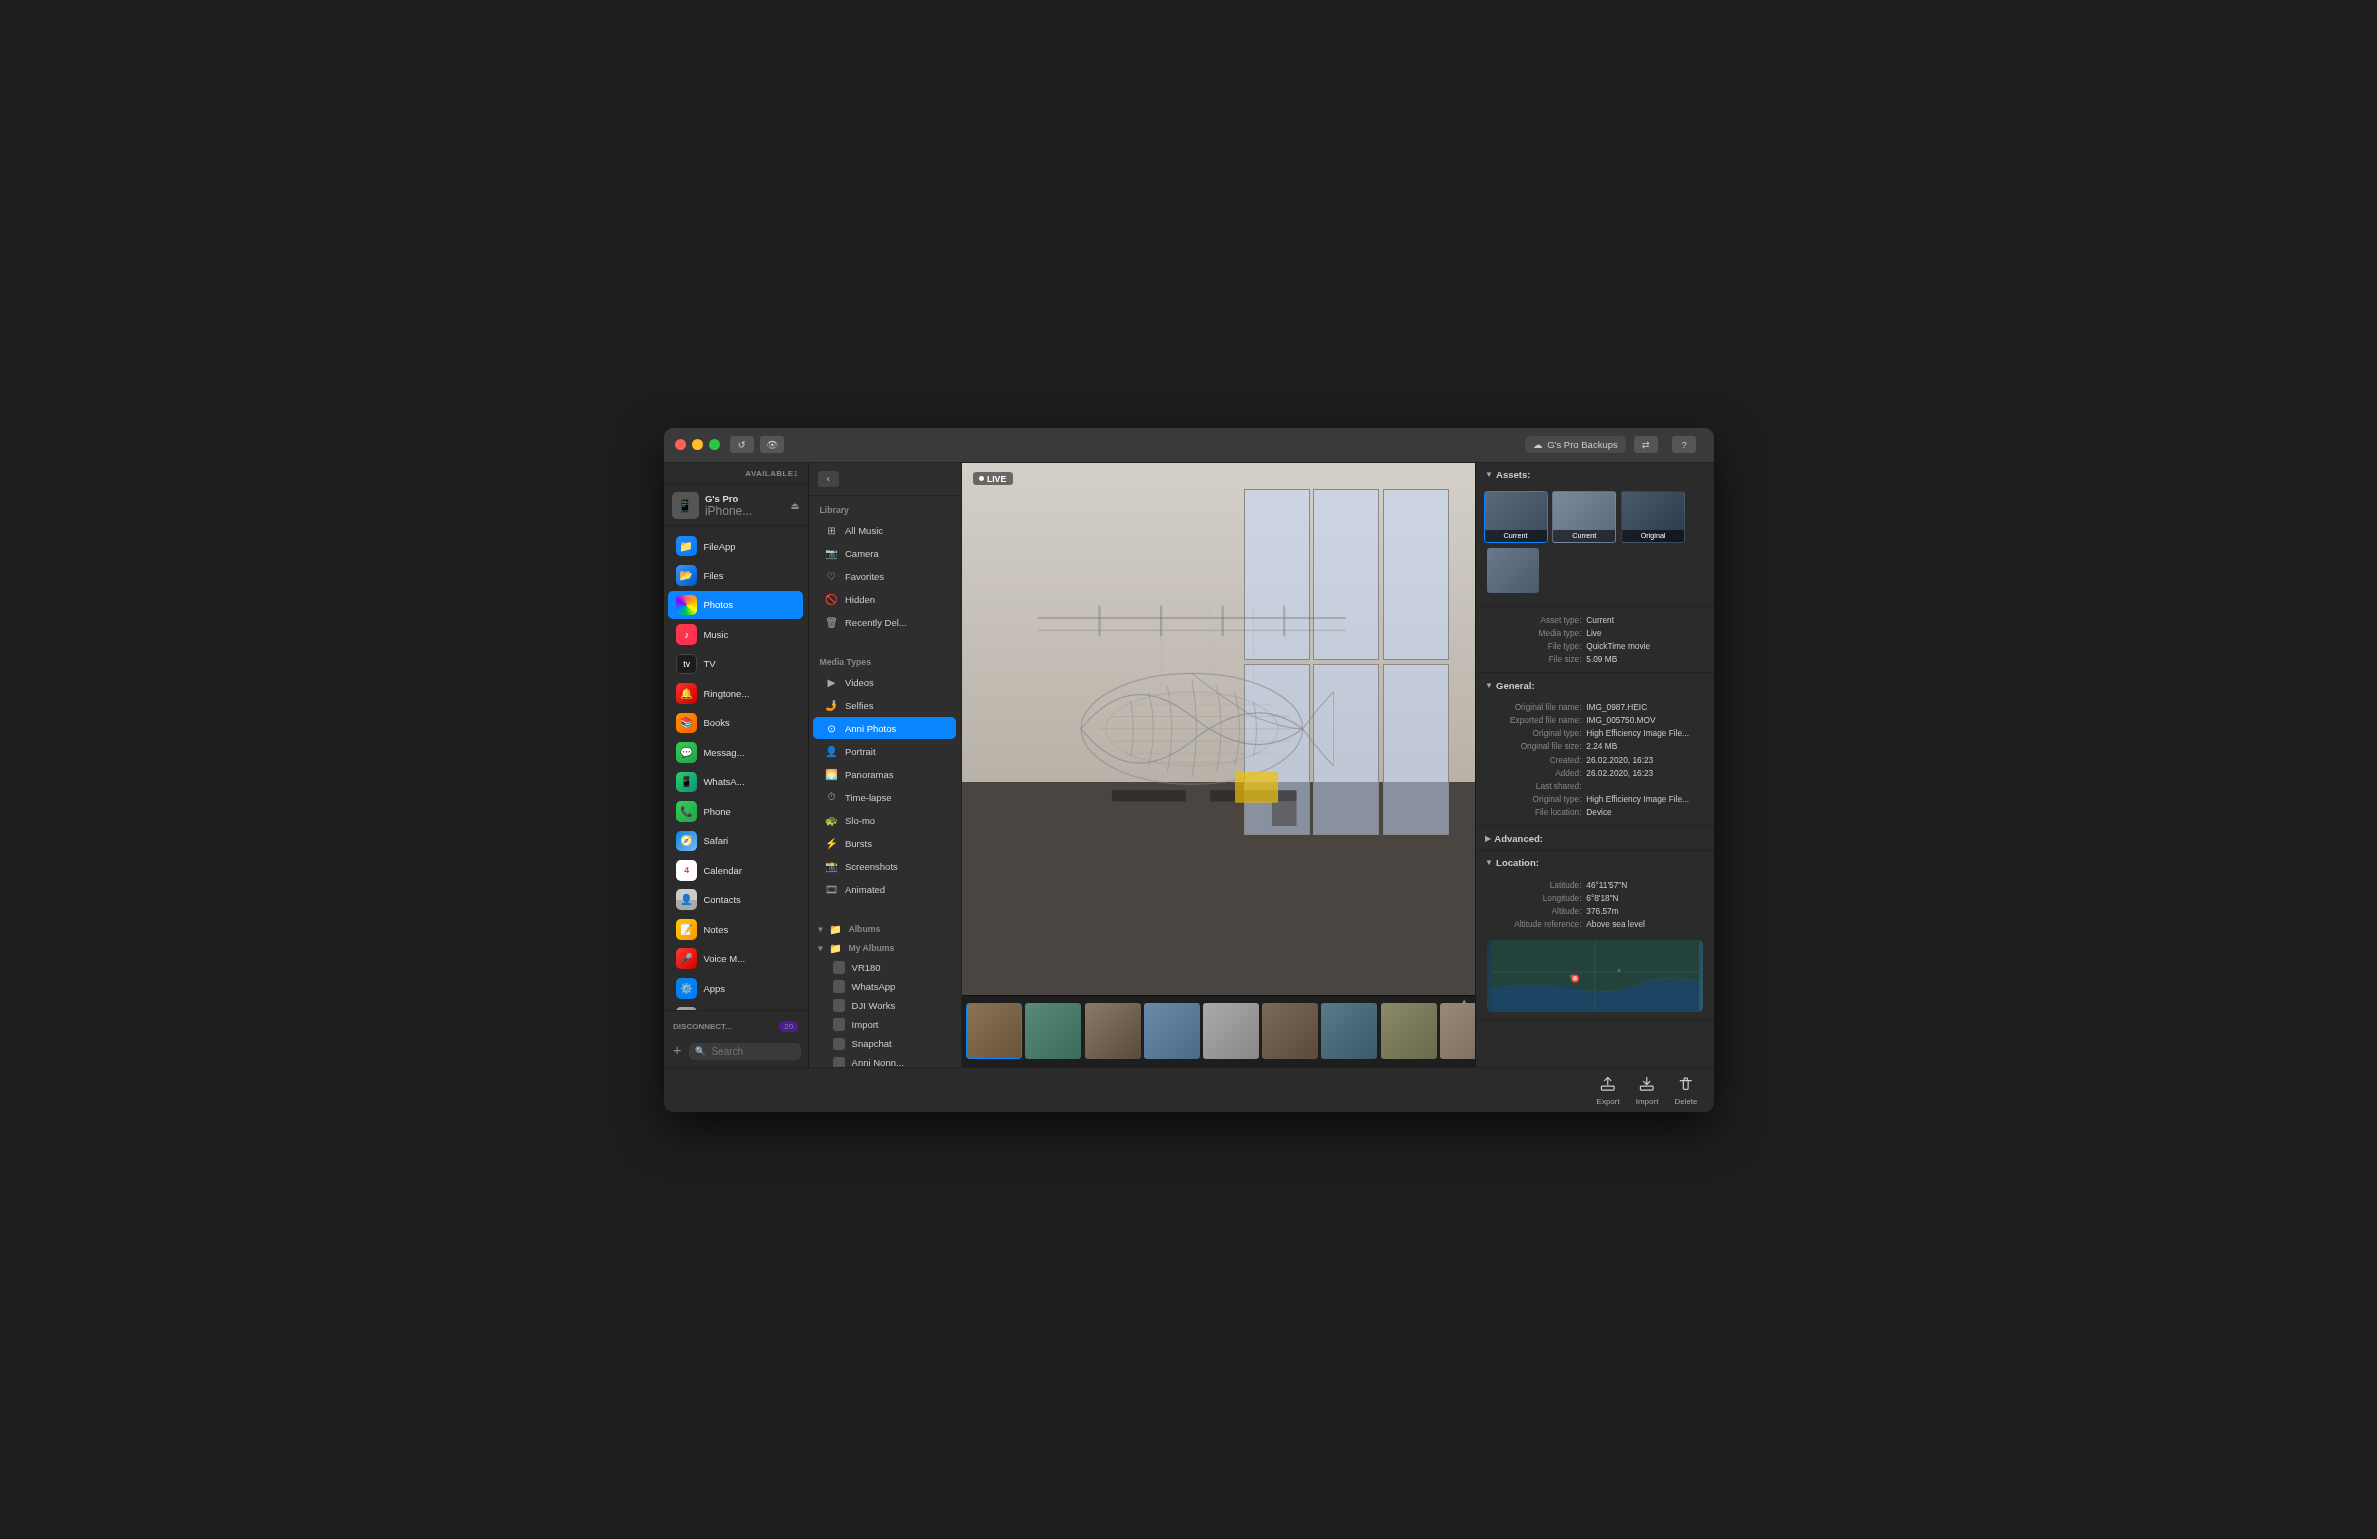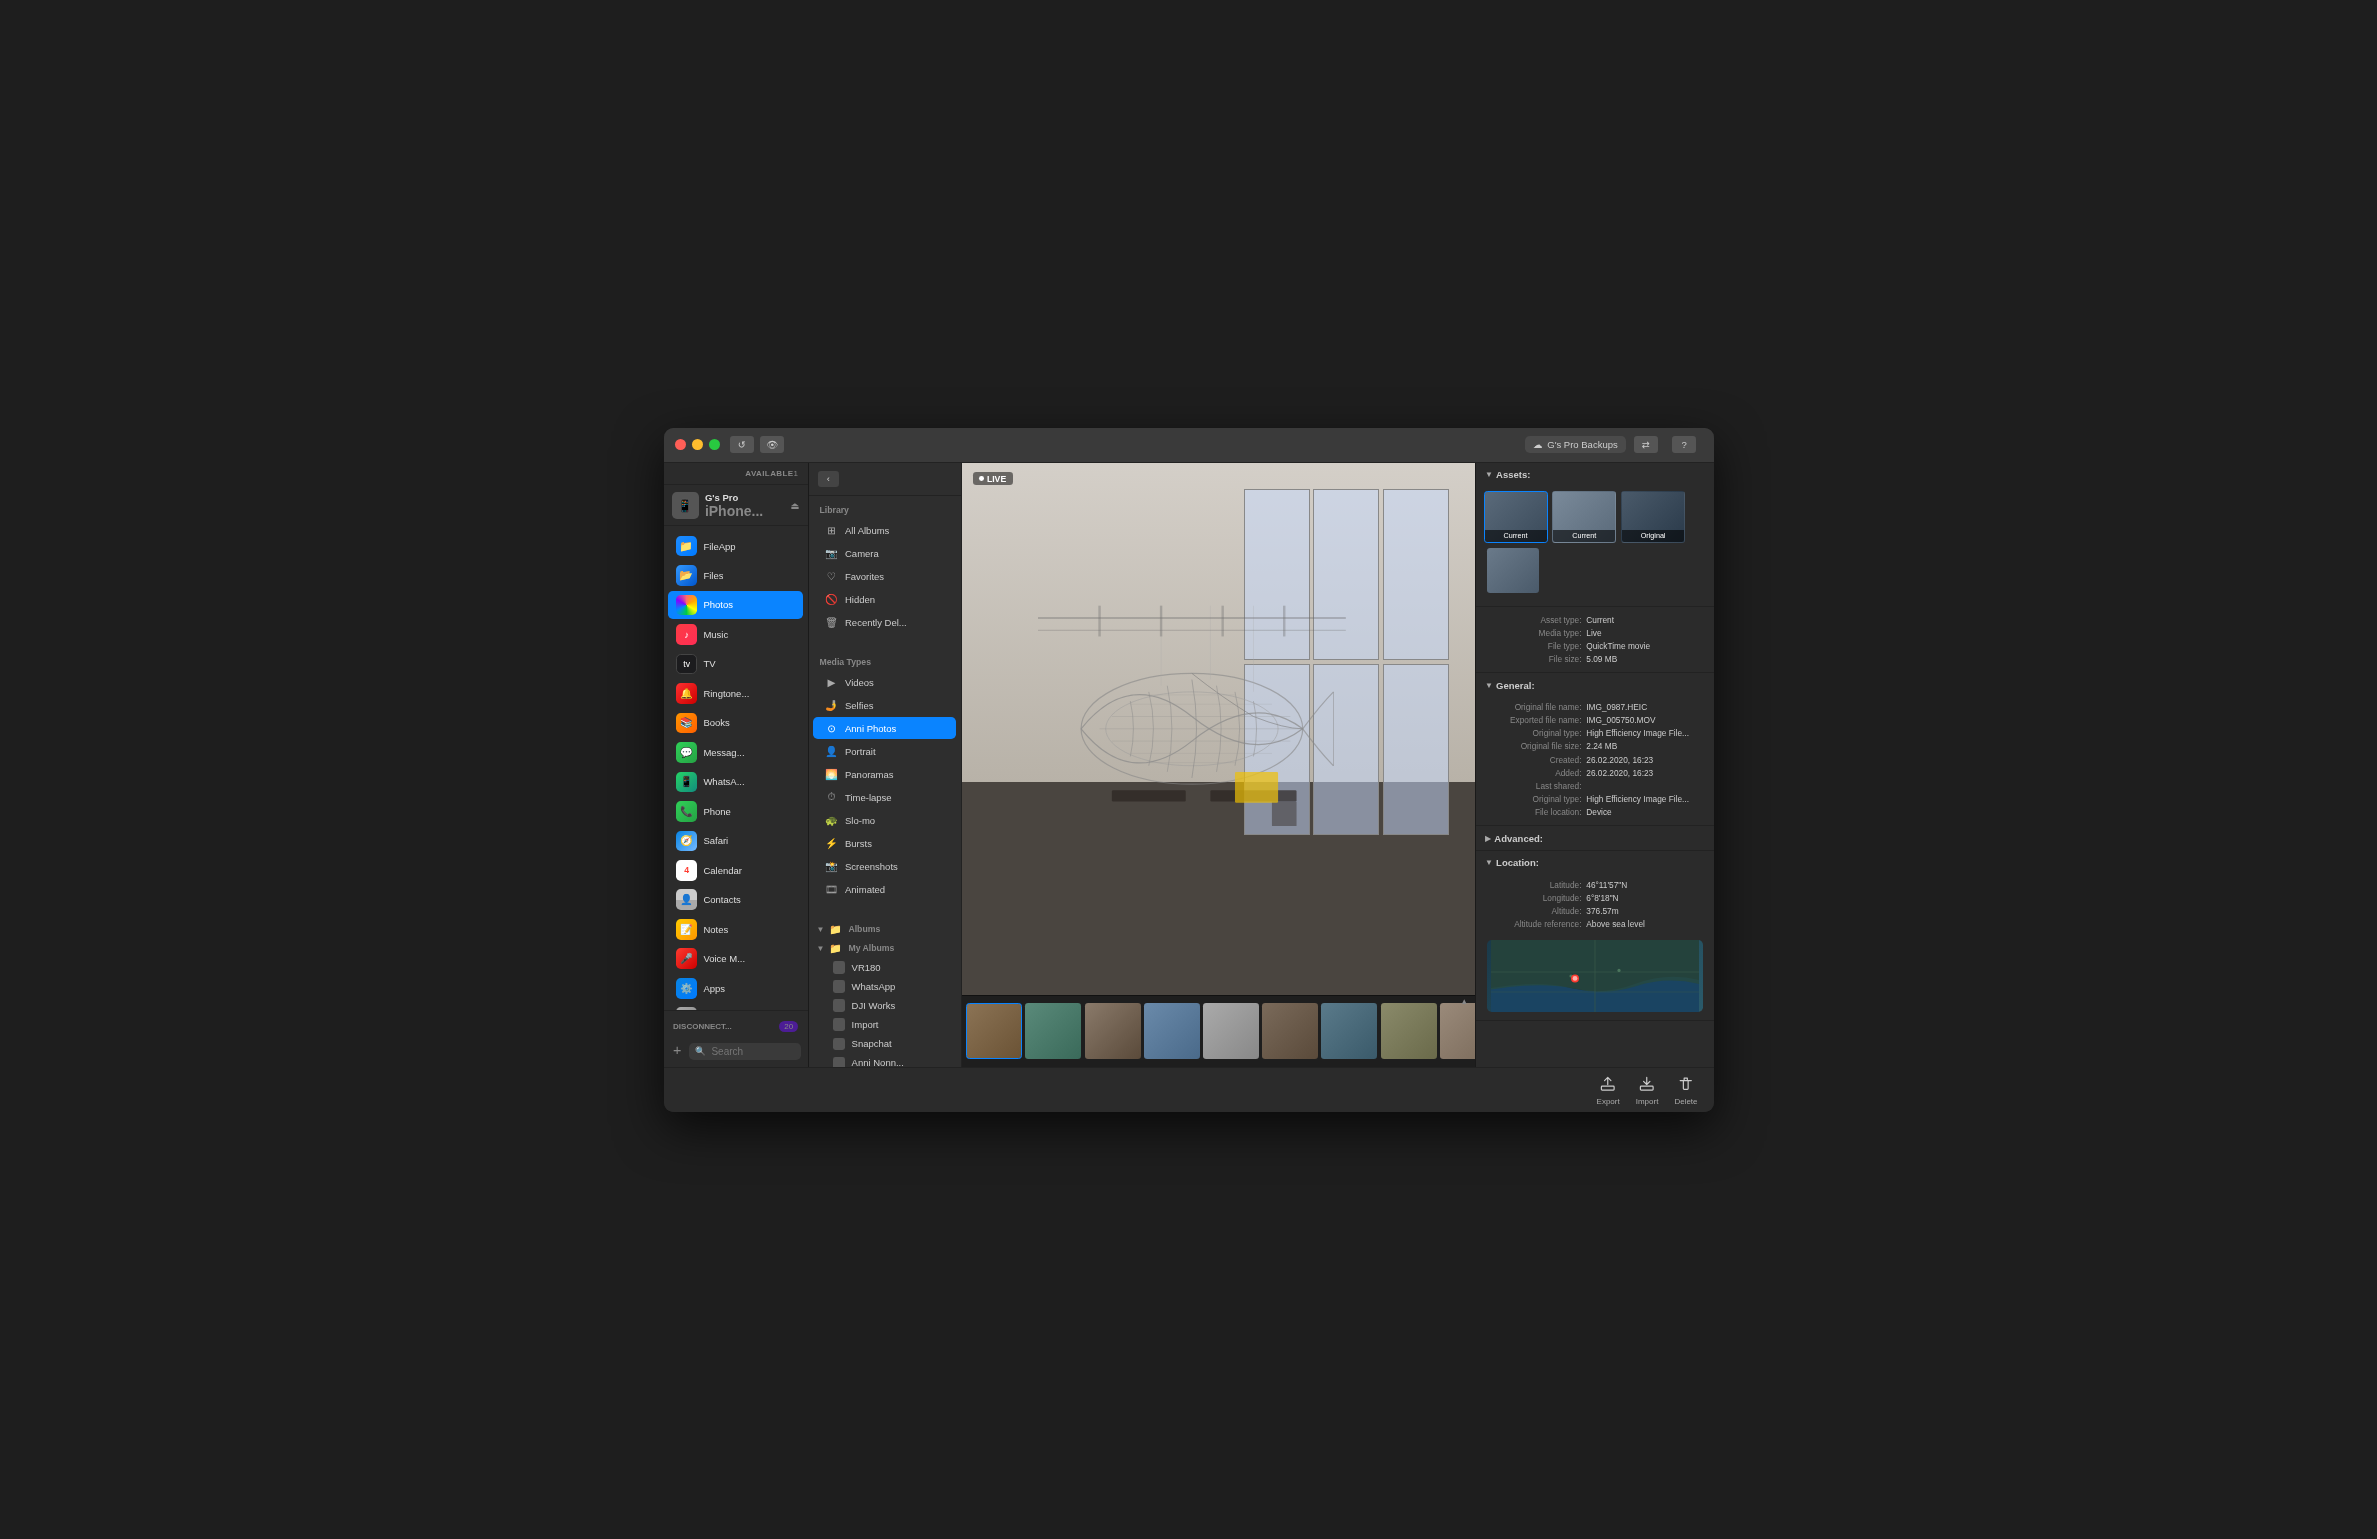--- a/index.html
+++ b/index.html
@@ -150,22 +150,21 @@
     }
 
     .device-name {
       color: #ddd;
       font-size: 9.5px;
       font-weight: 600;
     }
 
     .device-sub {
       color: #888;
-      font-size: 14px;
-      font-weight: bold;
+      font-size: 12px;
     }
 
     .device-eject {
       margin-left: auto;
       color: #888;
       font-size: 9.5px;
       cursor: pointer;
     }
 
     .app-list {
@@ -859,21 +858,21 @@
       <div class="ps-top-bar">
         <div class="ps-back-btn">
           <span>‹</span>
         </div>
       </div>
 
       <div class="ps-section">
         <div class="ps-section-title">Library</div>
         <div class="ps-item">
           <div class="ps-item-icon">⊞</div>
-          <span class="ps-item-label">All Albums</span>
+          <span class="ps-item-label">All Music</span>
         </div>
         <div class="ps-item">
           <div class="ps-item-icon">📷</div>
           <span class="ps-item-label">Camera</span>
         </div>
         <div class="ps-item">
           <div class="ps-item-icon">♡</div>
           <span class="ps-item-label">Favorites</span>
         </div>
         <div class="ps-item">

